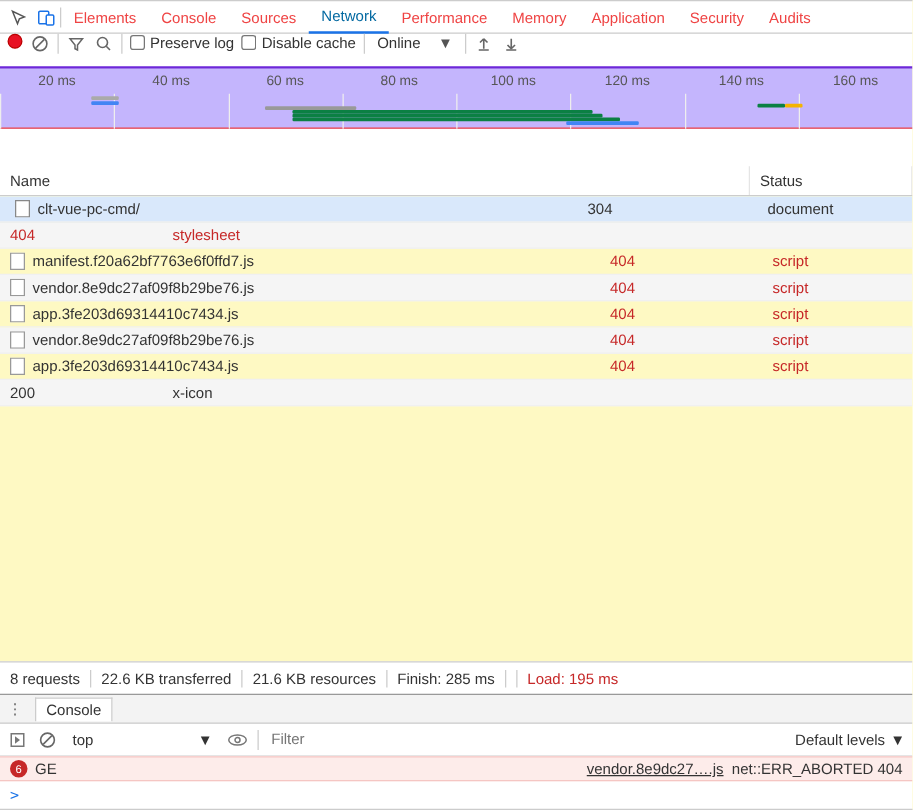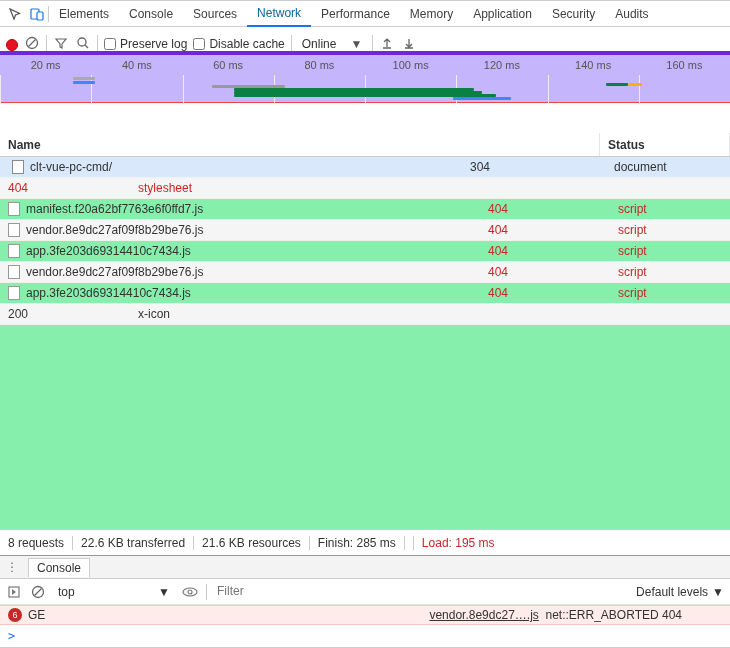--- a/index.html
+++ b/index.html
@@ -1,40 +1,40 @@
 <!DOCTYPE html>
 <html><head>
 <meta charset="utf-8">
 <style>
 *{box-sizing:border-box;margin:0;padding:0;font-family:"Segoe UI",Arial,sans-serif;font-size:12px;color:#333}
 body{background:#fff;width:730px;height:648px;overflow:hidden;display:flex;flex-direction:column;border-top:1px solid #ccc;border-bottom:1px solid #ccc}
 .tabs{display:flex;align-items:center;height:26px;border-bottom:1px solid #ccc;padding:0 4px;gap:0}
 .tabs .ticon{width:22px;display:flex;justify-content:center;align-items:center;color:#5a5a5a}
-.tabs .tab{padding:0 10px;height:26px;display:flex;align-items:center;color:#404040;cursor:default}
+.tabs .tab{padding:0 10px;height:26px;display:flex;align-items:center;color:#ef4444;cursor:default}
 .tabs .tab.active{color:#0369a1;border-bottom:2px solid #1a73e8;margin-bottom:-1px}
-.toolbar{display:flex;align-items:flex-end;height:28px;border-bottom:4px solid #6d28d9;padding:0 6px;gap:6px}
+.toolbar{display:flex;align-items:flex-start;height:28px;border-bottom:2px solid #6d28d9;padding:0 6px;gap:6px}
 .dot{width:12px;height:12px;border-radius:50%;background:#e81123;border:1px solid #b00}
 .ic{width:16px;height:16px;display:flex;align-items:center;justify-content:center;color:#666}
 .sep{width:1px;height:16px;background:#ccc}
 .chk{display:flex;align-items:center;gap:4px;color:#333}
 .chk input{width:12px;height:12px}
 .sel{display:flex;align-items:center;gap:14px;border:none;color:#333;padding:0 4px;position:relative}
 .sel .sarrow{color:#555}
 .timeline{height:48px;border-bottom:1px solid #ef4444;position:relative;background:#c4b5fd}
 .timeline .ticks{display:flex;height:20px}
 .timeline .tick{flex:1;text-align:center;font-size:11px;color:#555;line-height:20px;position:relative}
 .timeline .tick::before{content:"";position:absolute;left:0;top:20px;width:1px;height:28px;background:#eee}
 .timeline .bars{position:absolute;top:20px;left:0;right:0;height:28px}
 .bar{position:absolute;height:3px;border-radius:1px}
 .headers{display:flex;height:24px;border-bottom:1px solid #ccc;background:#fff;margin-top:30px}
-.headers>div{display:flex;align-items:center;padding:0 8px;border-right:1px solid #e5e5e5;color:#333;font-weight:bold}
+.headers>div{display:flex;align-items:center;padding:0 8px;border-right:1px solid #e5e5e5;color:#333;font-weight:normal}
 .col-name{flex:1;min-width:0}
 .col-status{width:130px}
 .col-type{width:120px;border-right:none!important}
-.rows{flex:1;overflow:auto;background:#86efac}
+.rows{flex:1;overflow:auto;background:#fef9c3}
 .row{display:flex;height:21px;align-items:center;border-bottom:1px solid #f0f0f0}
 .row:nth-child(even){background:#f5f5f5}
 .row.sel{background:#d9e8fb}
 .row>div{padding:0 8px;display:flex;align-items:center;gap:6px;overflow:hidden;white-space:nowrap}
 .row .col-name{flex:1}
 .row .col-status{width:130px}
 .row .col-type{width:120px}
 .row.err{color:#c62828}
 .row.err .col-name,.row.err .col-status,.row.err .col-type{color:#c62828}
 .ficon{width:12px;height:14px;border:1px solid #999;background:#fff;position:relative;flex:0 0 12px}
@@ -45,21 +45,21 @@
 .summary .load{color:#c62828}
 .drawer-tabs{height:24px;border-top:1px solid #999;border-bottom:1px solid #ccc;display:flex;align-items:center;padding:0 4px;gap:8px;background:#f3f3f3}
 .drawer-tabs .dtab{padding:2px 8px;background:#fff;border:1px solid #ccc;border-bottom:none;margin-bottom:-1px}
 .console-toolbar{height:26px;display:flex;align-items:center;padding:0 6px;gap:8px;border-bottom:1px solid #e5e5e5}
 .ctx{display:flex;align-items:flex-end;gap:4px;border:none;padding:2px 4px;min-width:120px;justify-content:space-between;color:#555}
 .filter{flex:1;border:none;border-bottom:1px solid transparent;padding:2px;color:#a16207}
 .levels{display:flex;align-items:center;gap:4px;color:#555}
 .console-body{flex:0 0 auto}
 .errline{display:flex;align-items:center;height:20px;padding:0 8px;gap:6px;background:#fdecea;color:#c62828;font-family:Consolas,monospace;font-size:11px;border-bottom:1px solid #f5c6c3;border-top:1px solid #f5c6c3}
 .errline .badge{width:14px;height:14px;border-radius:50%;background:#c62828;color:#fff;font-size:9px;display:flex;align-items:center;justify-content:center;font-family:Arial}
-.errline .srcpart{margin-left:auto;margin-right:40px}
+.errline .srcpart{margin-left:auto;}
 .prompt{padding:4px 8px;color:#1a73e8;font-family:Consolas,monospace}
 svg{display:block}
 </style>
 </head>
 <body>
 
 <div class="tabs">
   <span class="ticon">
     <svg width="14" height="14" viewBox="0 0 14 14">
         <path d="M2 2l4 10 1.5-4 4-1.5z" fill="none" stroke="#555" stroke-width="1.2"></path>

